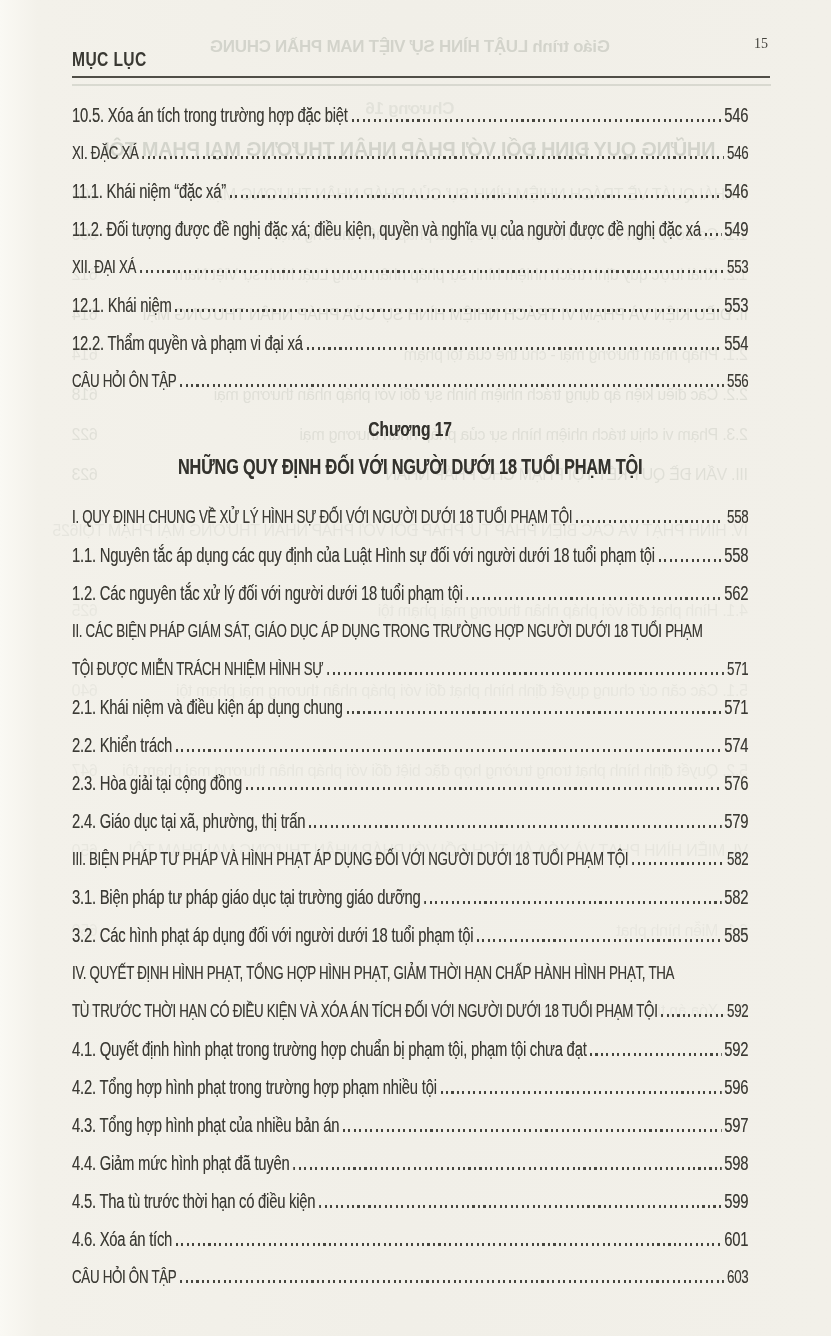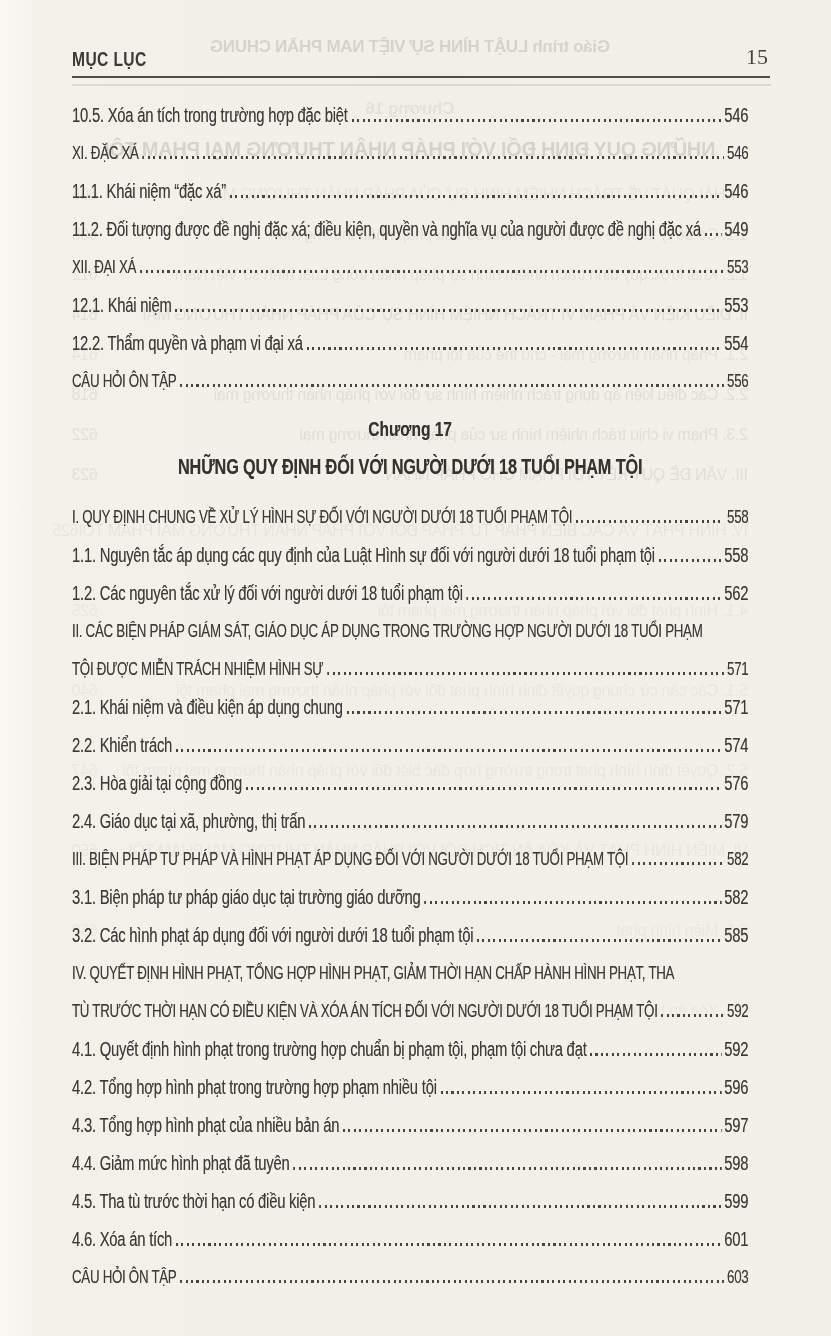--- a/index.html
+++ b/index.html
@@ -37,23 +37,23 @@
 
   
   .hdr-title{
     position:absolute;left:72px;top:48px;
     font-size:20px;font-weight:700;color:#3a3933;
     letter-spacing:0.5px;
     transform:scaleX(0.78);transform-origin:left top;
     white-space:nowrap;
   }
   .hdr-pagenum{
-    position:absolute;right:63px;top:44px;
+    position:absolute;right:63px;top:36px;
     font-family:"Liberation Serif","DejaVu Serif",serif;
-    font-size:22px;color:#45443e;
+    font-size:14px;color:#45443e;
   }
   .hdr-rule{
     position:absolute;left:72px;right:61px;top:76px;
     border-top:2.6px solid #504e47;
   }
 
   
   .content{
     position:absolute;left:72px;top:96px;
     width:914px;

